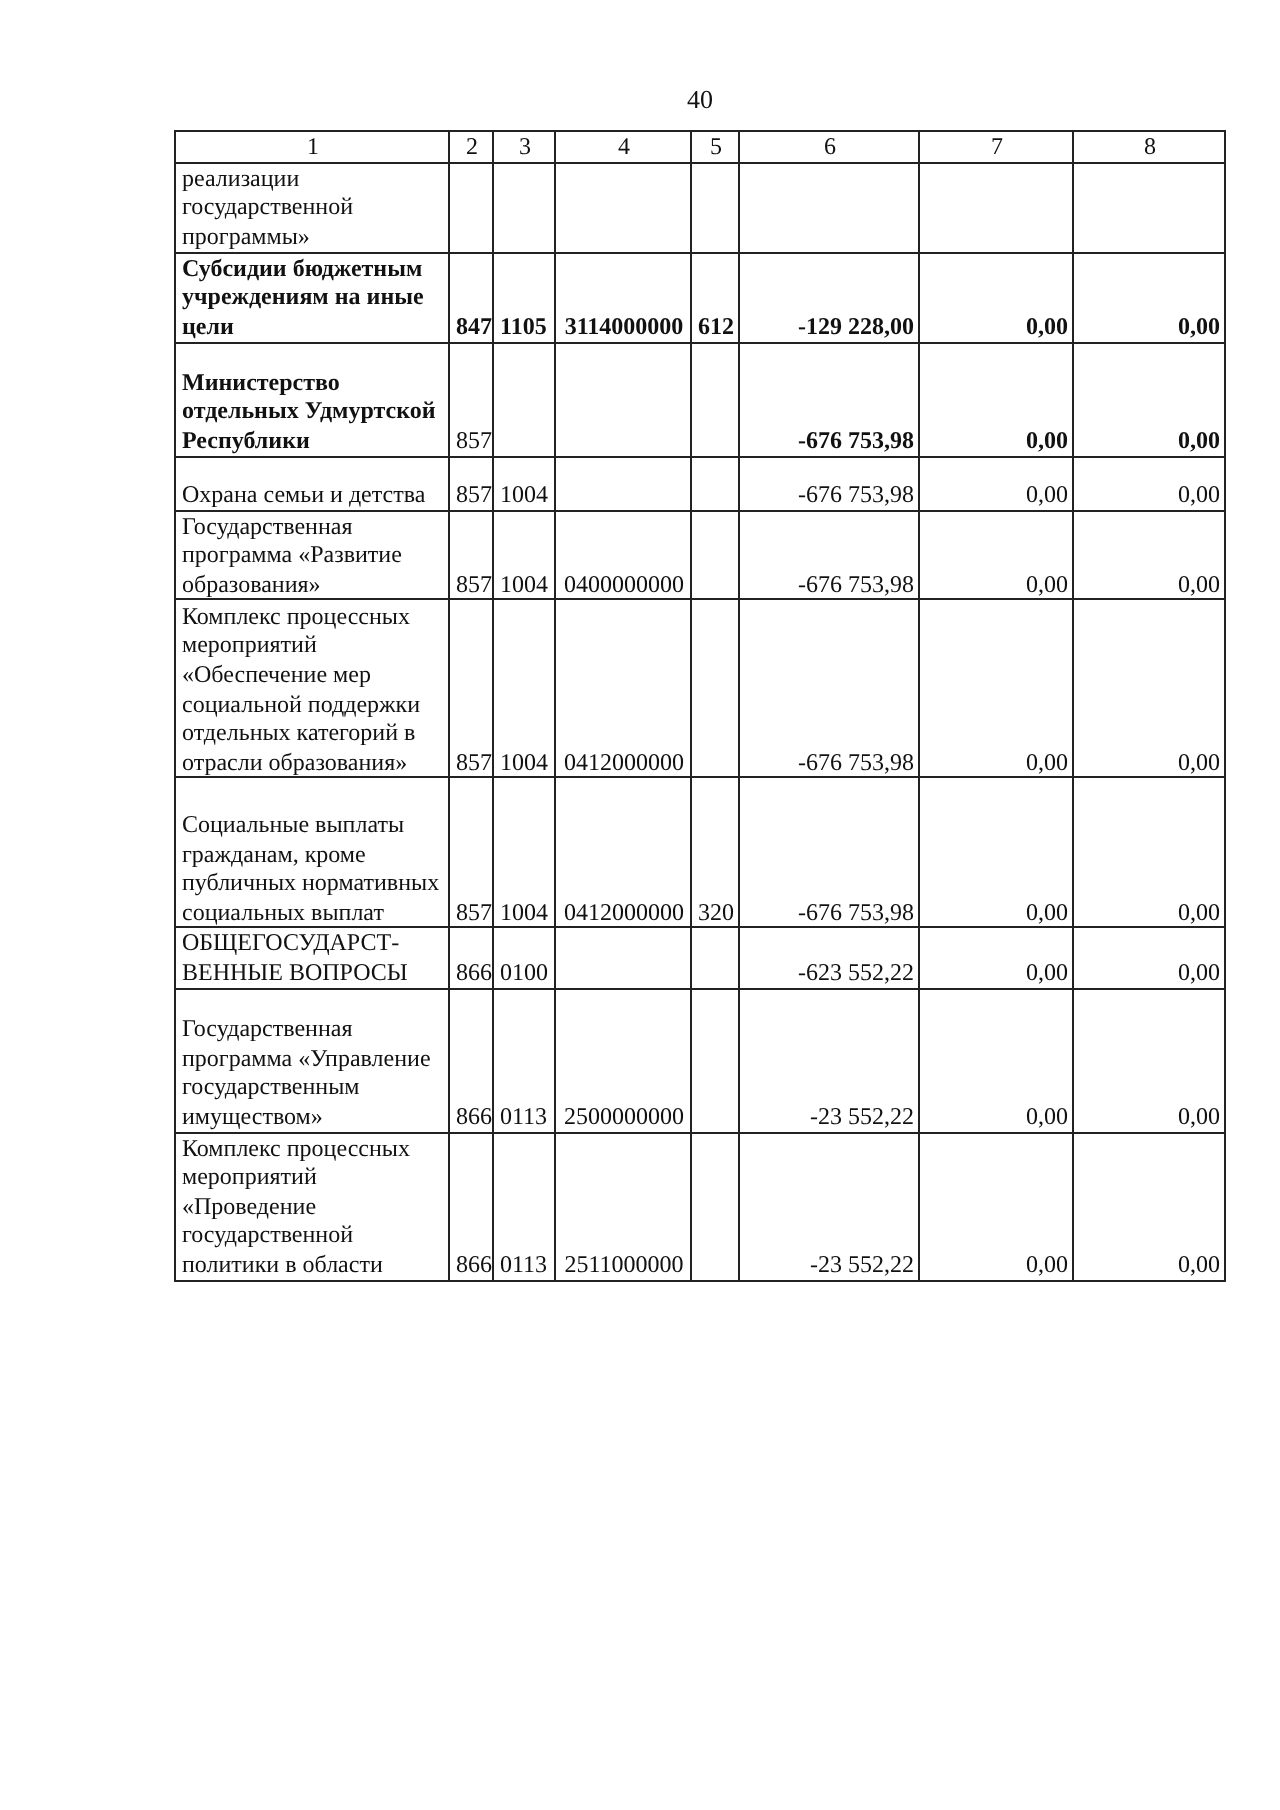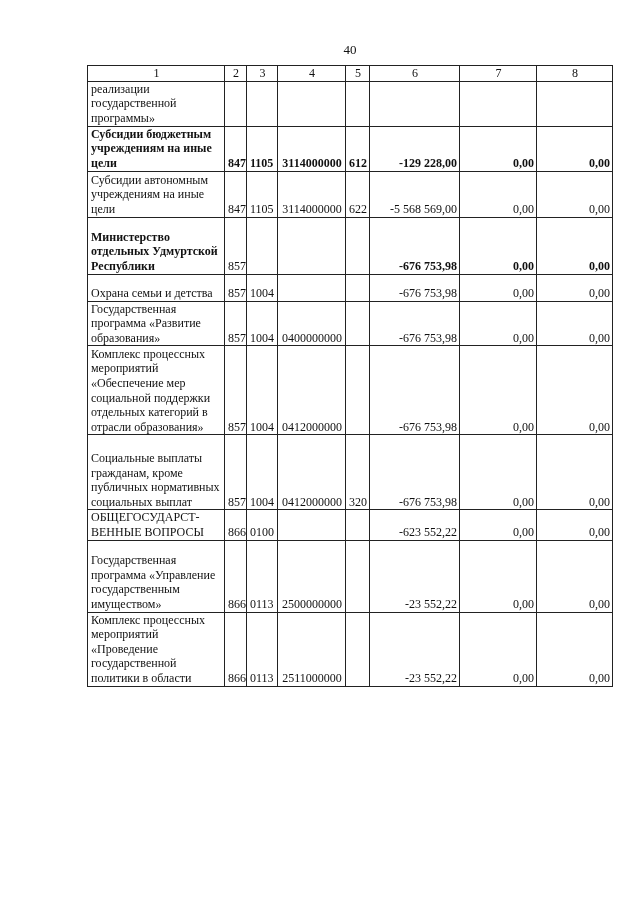--- a/index.html
+++ b/index.html
@@ -56,30 +56,20 @@
         <td class="num"></td>
         <td class="num"></td>
       </tr>
       <tr style="height: 45px; font-weight: bold;">
         <td class="c1">Субсидии бюджетным учреждениям на иные цели</td>
         <td class="c2">847</td>
         <td class="c3">1105</td>
         <td class="c4">3114000000</td>
         <td class="c5">612</td>
         <td class="num">-129 228,00</td>
-        <td class="num">0,00</td>
-        <td class="num">0,00</td>
-      </tr>
-      <tr style="height: 46px;">
-        <td class="c1">Субсидии автономным учреждениям на иные цели</td>
-        <td class="c2">847</td>
-        <td class="c3">1105</td>
-        <td class="c4">3114000000</td>
-        <td class="c5">622</td>
-        <td class="num">-5 568 569,00</td>
         <td class="num">0,00</td>
         <td class="num">0,00</td>
       </tr>
       <tr class="bold" style="height: 57px;">
         <td class="c1">Министерство отдельных Удмуртской Республики</td>
         <td class="c2">857</td>
         <td class="c3"></td>
         <td class="c4"></td>
         <td class="c5"></td>
         <td class="num">-676 753,98</td>

